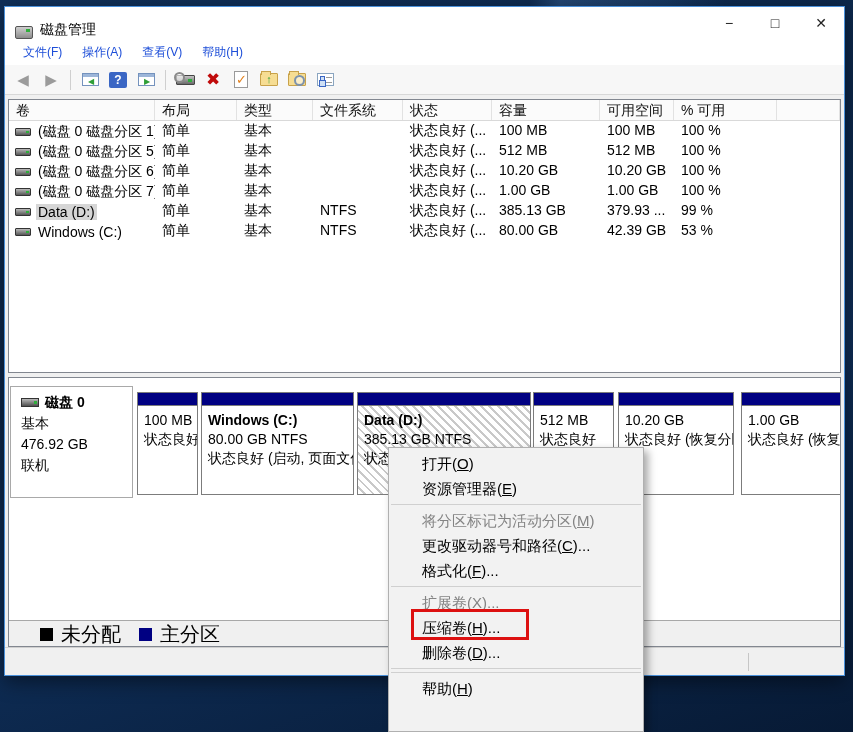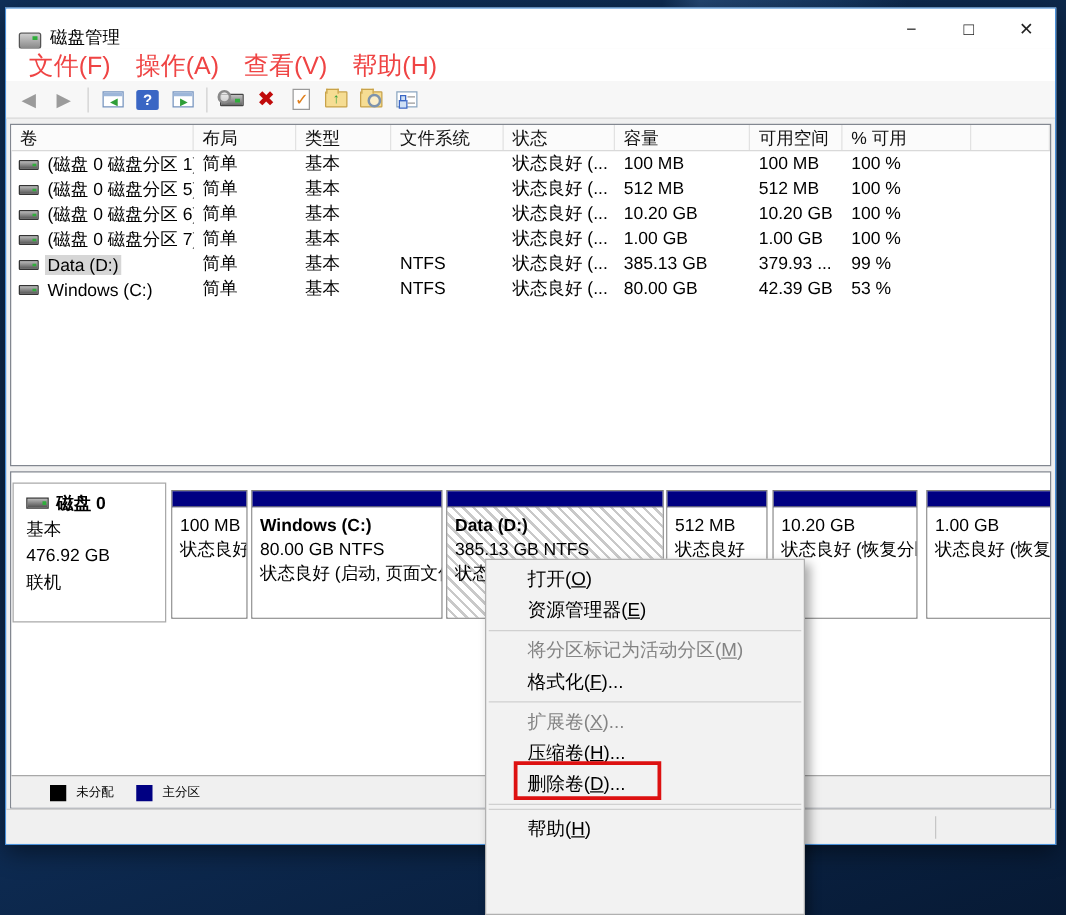--- a/index.html
+++ b/index.html
@@ -16,21 +16,21 @@
   .title-ico{width:18px;height:13px;position:relative;background:linear-gradient(#cfcfcf,#8d8d8d);
     border:1px solid #555;border-radius:2px;margin-right:7px;}
   .title-ico::after{content:"";position:absolute;right:2px;top:2px;width:4px;height:3px;background:#2fae3b;}
   .title-text{font-size:14px;color:#000;}
   .wc{position:absolute;top:0;height:32px;width:46px;display:flex;align-items:center;justify-content:center;
     font-size:14px;color:#222;}
   .wc.min{right:92px;} .wc.max{right:46px;} .wc.close{right:0;}
   
   .menubar{position:absolute;left:0;top:32px;width:100%;height:26px;background:#ffffff;
     display:flex;align-items:center;padding-left:8px;}
-  .menubar .mitem{padding:3px 10px;font-size:20px;color:#ef4444;}
+  .menubar .mitem{padding:3px 10px;font-size:12px;color:#1d4ed8;}
   
   .toolbar{position:absolute;left:0;top:58px;width:100%;height:30px;background:#f7f7f7;
     border-bottom:1px solid #d8d8d8;display:flex;align-items:center;padding-left:6px;gap:4px;}
   .tbtn{width:24px;height:24px;display:flex;align-items:center;justify-content:center;position:relative;}
   .tsep{width:1px;height:20px;background:#cfcfcf;margin:0 3px;}
   .arrow-g{font-size:15px;color:#9b9b9b;}
   .panel-ic{width:17px;height:13px;border:1px solid #7492bd;background:#fff;position:relative;}
   .panel-ic::before{content:"";position:absolute;left:0;top:0;right:0;height:3px;background:#9db6d9;}
   .panel-ic .pi-a{position:absolute;left:1px;top:3px;width:100%;text-align:center;font-size:8px;line-height:9px;color:#2f9e37;}
   .help-ic{width:18px;height:16px;background:#3a66c4;color:#fff;font-weight:bold;font-size:12px;
@@ -75,21 +75,21 @@
   .part .body{position:absolute;left:0;top:13px;right:0;bottom:0;padding:5px 0 0 6px;overflow:hidden;background:#fff;}
   .part.hatch .body{background:repeating-linear-gradient(45deg,#ffffff 0 4px,#c9c9c9 4px 6px);}
   .pl{font-size:14px;line-height:19px;white-space:nowrap;}
   .pl.b{font-weight:bold;}
   
   .legend{position:absolute;left:0;top:242px;width:100%;height:27px;background:#f0f0f0;border-top:1px solid #a8a8a8;
     display:flex;align-items:center;padding-left:31px;gap:8px;}
   .lg-sq{width:13px;height:13px;display:inline-block;}
   .lg-sq.unalloc{background:#000000;}
   .lg-sq.primary{background:#000082;}
-  .lg-lab{font-size:10px;margin-right:10px;}
+  .lg-lab{font-size:20px;margin-right:10px;}
   .statusbar{position:absolute;left:0;top:640px;width:100%;height:28px;background:#f0f0f0;border-top:1px solid #d0d0d0;}
   .statusbar .div1{position:absolute;left:743px;top:5px;width:1px;height:18px;background:#c6c6c6;}
   
   .cmenu{position:absolute;left:388px;top:447px;width:256px;height:285px;background:#f2f2f2;
     border:1px solid #b0b0b0;box-shadow:4px 4px 8px rgba(0,0,0,.35);z-index:50;padding-top:3px;}
   .mi{height:25px;line-height:25px;padding-left:33px;font-size:15px;color:#000;white-space:nowrap;position:relative;}
   .mi.disabled{color:#848484;}
   .msep{height:1px;background:#d0d0d0;margin:3px 2px;}
   .accel{text-decoration:underline;}
   .redbox{position:absolute;left:22px;top:161px;width:118px;height:31px;border:3px solid #dd1111;z-index:60;pointer-events:none;}
@@ -331,20 +331,21 @@
     <div class="statusbar">
       <div class="div1"></div>
     </div>
   </div>
 
   <div class="cmenu">
     <div class="mi"><span>打开(</span><span class="accel">O</span><span>)</span></div>
     <div class="mi"><span>资源管理器(</span><span class="accel">E</span><span>)</span></div>
     <div class="msep"></div>
     <div class="mi disabled"><span>将分区标记为活动分区(</span><span class="accel">M</span><span>)</span></div>
+    <div class="mi"><span>更改驱动器号和路径(</span><span class="accel">C</span><span>)...</span></div>
     <div class="mi"><span>格式化(</span><span class="accel">F</span><span>)...</span></div>
     <div class="msep"></div>
     <div class="mi disabled"><span>扩展卷(</span><span class="accel">X</span><span>)...</span></div>
     <div class="mi"><span>压缩卷(</span><span class="accel">H</span><span>)...</span></div>
     <div class="mi"><span>删除卷(</span><span class="accel">D</span><span>)...</span></div>
     <div class="msep"></div>
     <div class="msep"></div>
     <div class="mi"><span>帮助(</span><span class="accel">H</span><span>)</span></div>
     <div class="redbox"></div>
   </div>

